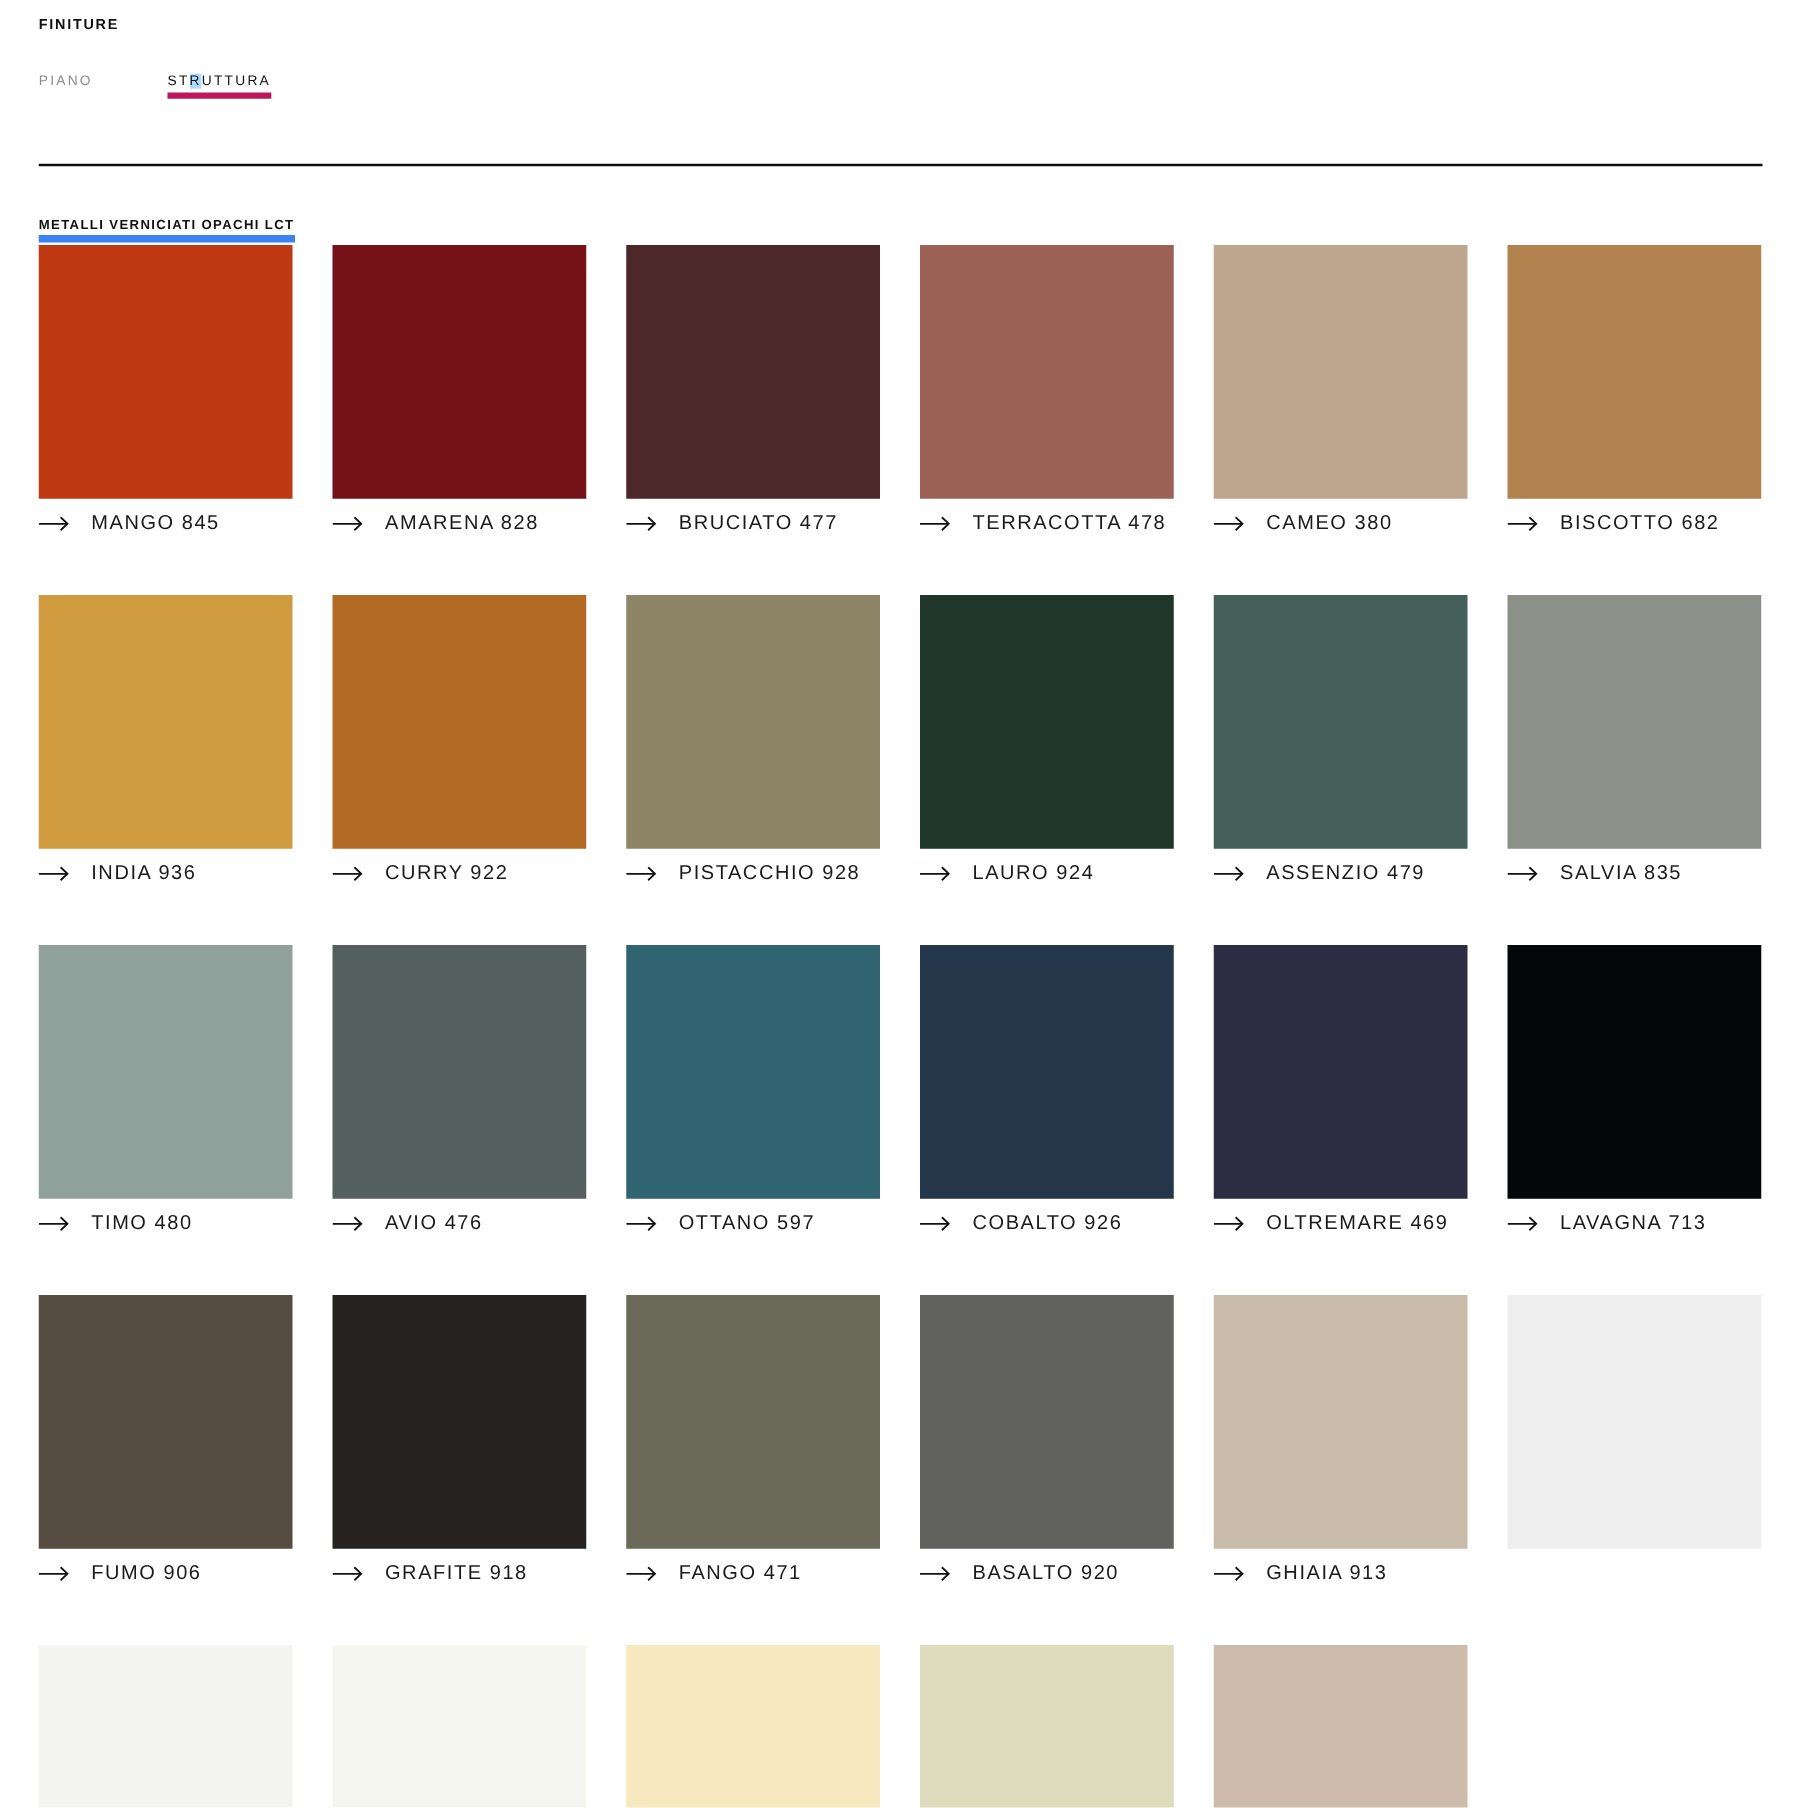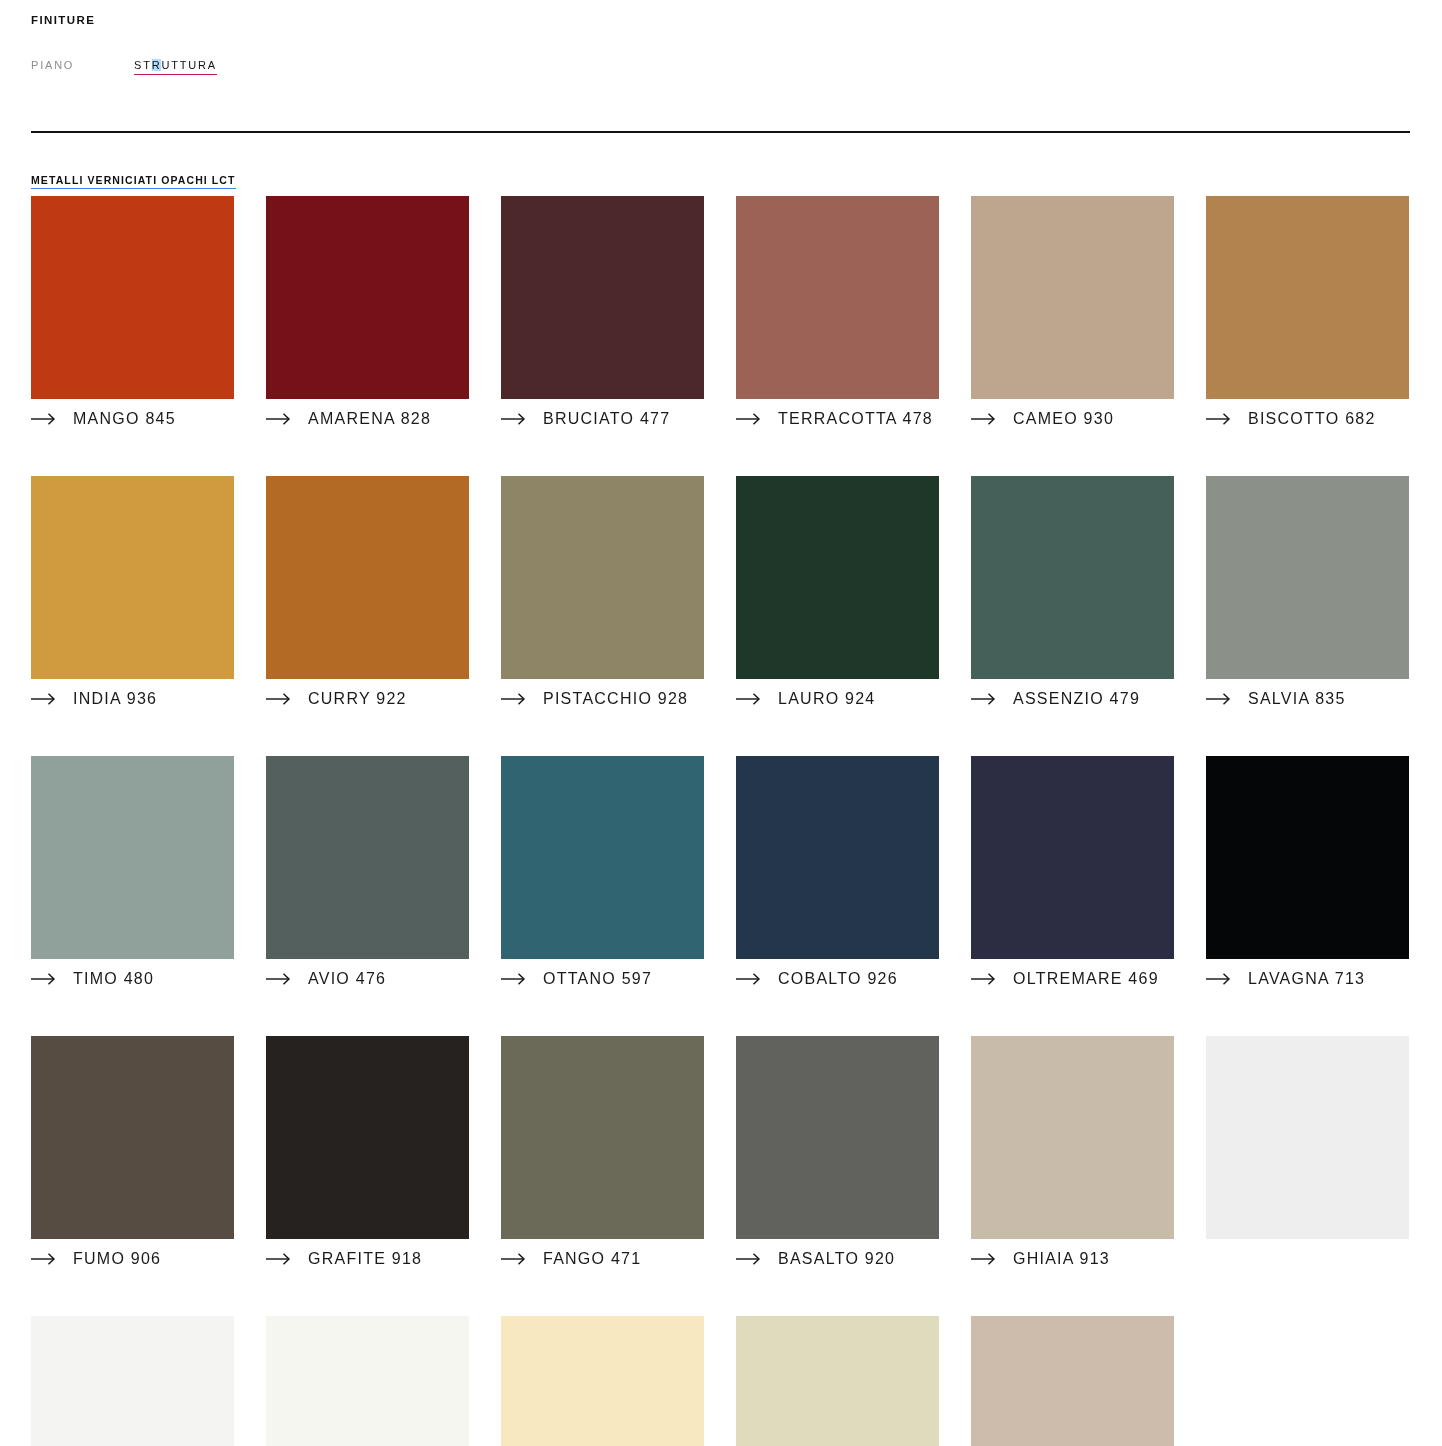--- a/index.html
+++ b/index.html
@@ -42,21 +42,21 @@
     top: 0;
     font-size: 11px;
     letter-spacing: 1.8px;
     white-space: nowrap;
     cursor: pointer;
   }
   .tab-piano { left: 0px; color: #8c8c8c; }
   .tab-struttura {
     left: 103px;
     color: #111111;
-    border-bottom: 1px solid #be185d;
+    border-bottom: 5px solid #be185d;
     padding-bottom: 3px;
   }
   .tab-struttura .sel {
     background: #addcff;
   }
   .rule {
     position: absolute;
     left: 31px; top: 131px;
     width: 1379px;
     height: 2px;
@@ -64,21 +64,21 @@
   }
 
   
   .section-title {
     position: absolute;
     left: 31px; top: 174px;
     font-size: 10.5px;
     font-weight: bold;
     letter-spacing: 1.1px;
     color: #111111;
-    border-bottom: 1px solid #3b82f6;
+    border-bottom: 6px solid #3b82f6;
     padding-bottom: 2px;
   }
 
   .grid {
     position: absolute;
     left: 31px; top: 196px;
     width: 1380px;
     display: grid;
     grid-template-columns: repeat(6, 203px);
     column-gap: 32px;
@@ -183,21 +183,21 @@
       </div>
       <div class="swatch-cell">
         <span class="swatch-chip" style="background: rgb(189, 165, 142);"></span>
         <div class="swatch-label-row">
           <span class="arrow-icon">
             <svg width="26" height="12" viewBox="0 0 26 12" xmlns="http://www.w3.org/2000/svg">
               <line x1="0" y1="6" x2="23" y2="6" stroke="#111" stroke-width="1.4"></line>
               <polyline points="17.5,0.8 23,6 17.5,11.2" fill="none" stroke="#111" stroke-width="1.4"></polyline>
             </svg>
           </span>
-          <span class="swatch-label">CAMEO 930</span>
+          <span class="swatch-label">CAMEO 380</span>
         </div>
       </div>
       <div class="swatch-cell">
         <span class="swatch-chip" style="background: rgb(178, 131, 79);"></span>
         <div class="swatch-label-row">
           <span class="arrow-icon">
             <svg width="26" height="12" viewBox="0 0 26 12" xmlns="http://www.w3.org/2000/svg">
               <line x1="0" y1="6" x2="23" y2="6" stroke="#111" stroke-width="1.4"></line>
               <polyline points="17.5,0.8 23,6 17.5,11.2" fill="none" stroke="#111" stroke-width="1.4"></polyline>
             </svg>

